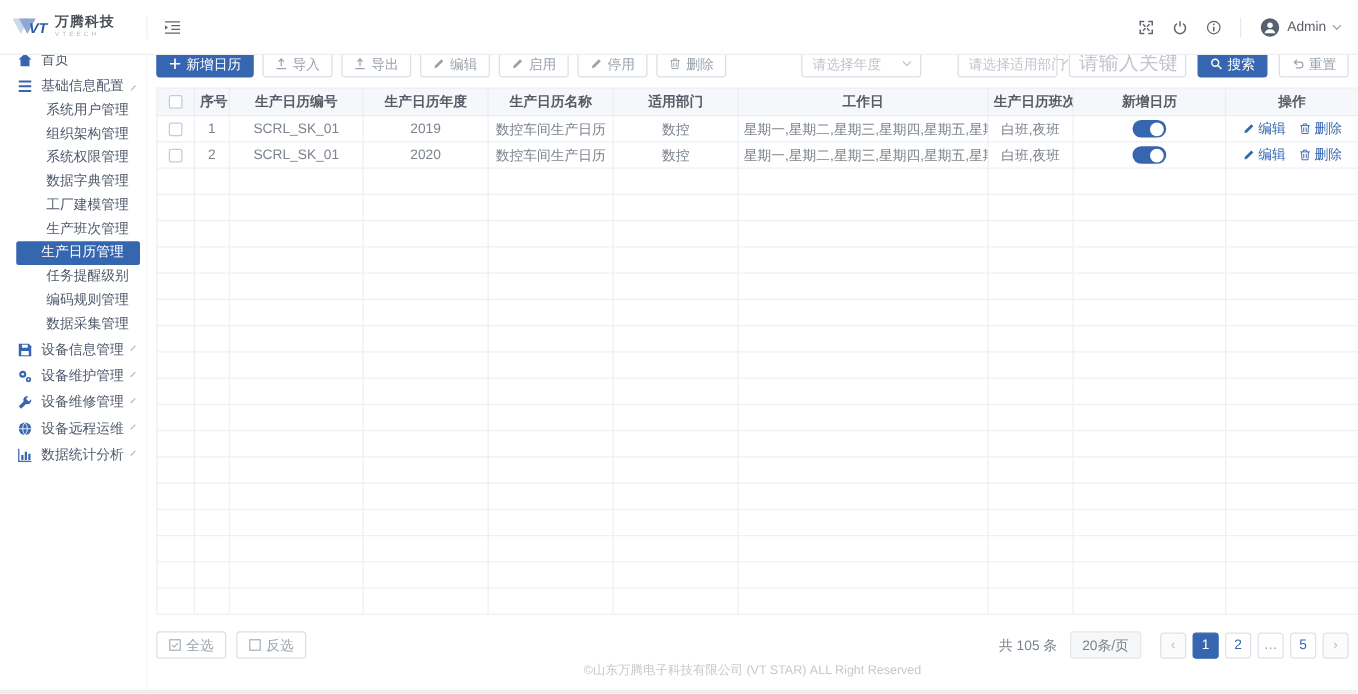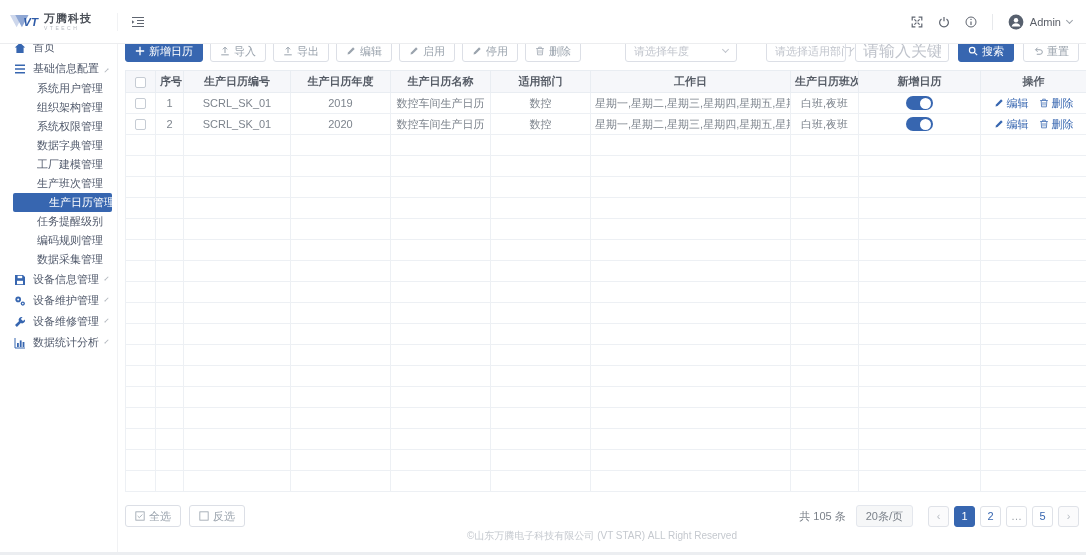--- a/index.html
+++ b/index.html
@@ -37,38 +37,38 @@
   .sidebar { position:absolute; top:30px; left:0; bottom:3px; width:118px; background:#fff;
     border-right:1px solid #f1f2f4; padding-top:7px; overflow:hidden;}
   .side-item { height:21px; display:flex; align-items:center; padding:0 10px 0 14px; gap:7px;
     color:#4f5althou6a; color:#50596b; cursor:pointer; }
   .side-item .icon { color:#3766b0; width:12px; display:flex; justify-content:center;}
   .side-item .chev { border-color:#b3b8bf; }
   .side-item .chev { margin-left:auto; }
   .side-label { white-space:nowrap; }
   .sub-item { height:19px; line-height:19px; padding-left:37px; color:#50596b; cursor:pointer;
     white-space:nowrap;}
-  .sub-item.selected { background:#3766b0; color:#fff; margin:0 5px 0 13px; padding-left:36px;
+  .sub-item.selected { background:#3766b0; color:#fff; margin:0 5px 0 13px; padding-left:20px;
     border-radius:2px;}
 
   
   .main { position:absolute; left:118px; top:30px; right:0; bottom:3px; background:#fff; }
   .toolbar { display:flex; align-items:center; padding:10px 7px 8px 7px; gap:7px; }
   .btn { height:22px; display:inline-flex; align-items:center; gap:4px; padding:0 9px;
     border:1px solid #dcdfe6; border-radius:3px; background:#fff; color:#9aa3ad;
     font-size:11px; cursor:pointer; white-space:nowrap;}
   .btn .bicon { display:flex; }
   .btn .bicon svg { width:10px; height:10px; }
   .btn.primary { background:#3766b0; border-color:#3766b0; color:#fff; }
   .filters { margin-left:auto; display:flex; align-items:center; gap:9px; }
   .select { height:22px; border:1px solid #dcdfe6; border-radius:3px; display:flex;
     align-items:center; justify-content:space-between; padding:0 8px; color:#c0c4cc;
     background:#fff; cursor:pointer; white-space:nowrap;}
   .select .chev { border-color:#c0c4cc; }
-  .sel-year { width:112px; }
+  .sel-year { width:96px; }
   .sel-dept { width:80px;margin-left:20px; }
   .kw-input { width:94px; height:22px; border:1px solid #dcdfe6; border-radius:3px;
     padding:0 7px; font-size:16px; color:#606266; font-family:inherit; outline:none;}
   .kw-input::placeholder { color:#c0c4cc; }
 
   
   .grid { margin-left:7px; }
   table { border-collapse:collapse; table-layout:fixed; width:961px; }
   th, td { border:1px solid #edf0f4; height:21px; text-align:center; padding:0 4px;
     overflow:hidden; white-space:nowrap; font-size:11px;}
@@ -220,20 +220,30 @@
           <svg viewBox="0 0 12 12">
             <path d="M10.9 3.4a3 3 0 01-4.1 3.7l-3.9 3.8L1 9l3.9-3.8a3 3 0 013.7-4.1L6.8 2.9l2.2 2.2z" fill="currentColor"></path>
           </svg>
         </span>
         <span class="side-label">设备维修管理</span>
         <span class="chev"></span>
       </div>
       <div class="side-item">
         <span class="icon">
           <svg viewBox="0 0 12 12">
+            <circle cx="6" cy="6" r="5" fill="currentColor"></circle>
+            <path d="M1 6h10M6 1a7.5 7.5 0 010 10M6 1a7.5 7.5 0 000 10" stroke="#fff" stroke-width=".7" fill="none"></path>
+          </svg>
+        </span>
+        <span class="side-label">设备远程运维</span>
+        <span class="chev"></span>
+      </div>
+      <div class="side-item">
+        <span class="icon">
+          <svg viewBox="0 0 12 12">
             <path d="M1 1v10h10" stroke="currentColor" fill="none"></path>
             <rect x="3" y="6" width="1.8" height="4" fill="currentColor"></rect>
             <rect x="5.8" y="3.4" width="1.8" height="6.6" fill="currentColor"></rect>
             <rect x="8.6" y="5" width="1.8" height="5" fill="currentColor"></rect>
           </svg>
         </span>
         <span class="side-label">数据统计分析</span>
         <span class="chev"></span>
       </div>
     </nav>

